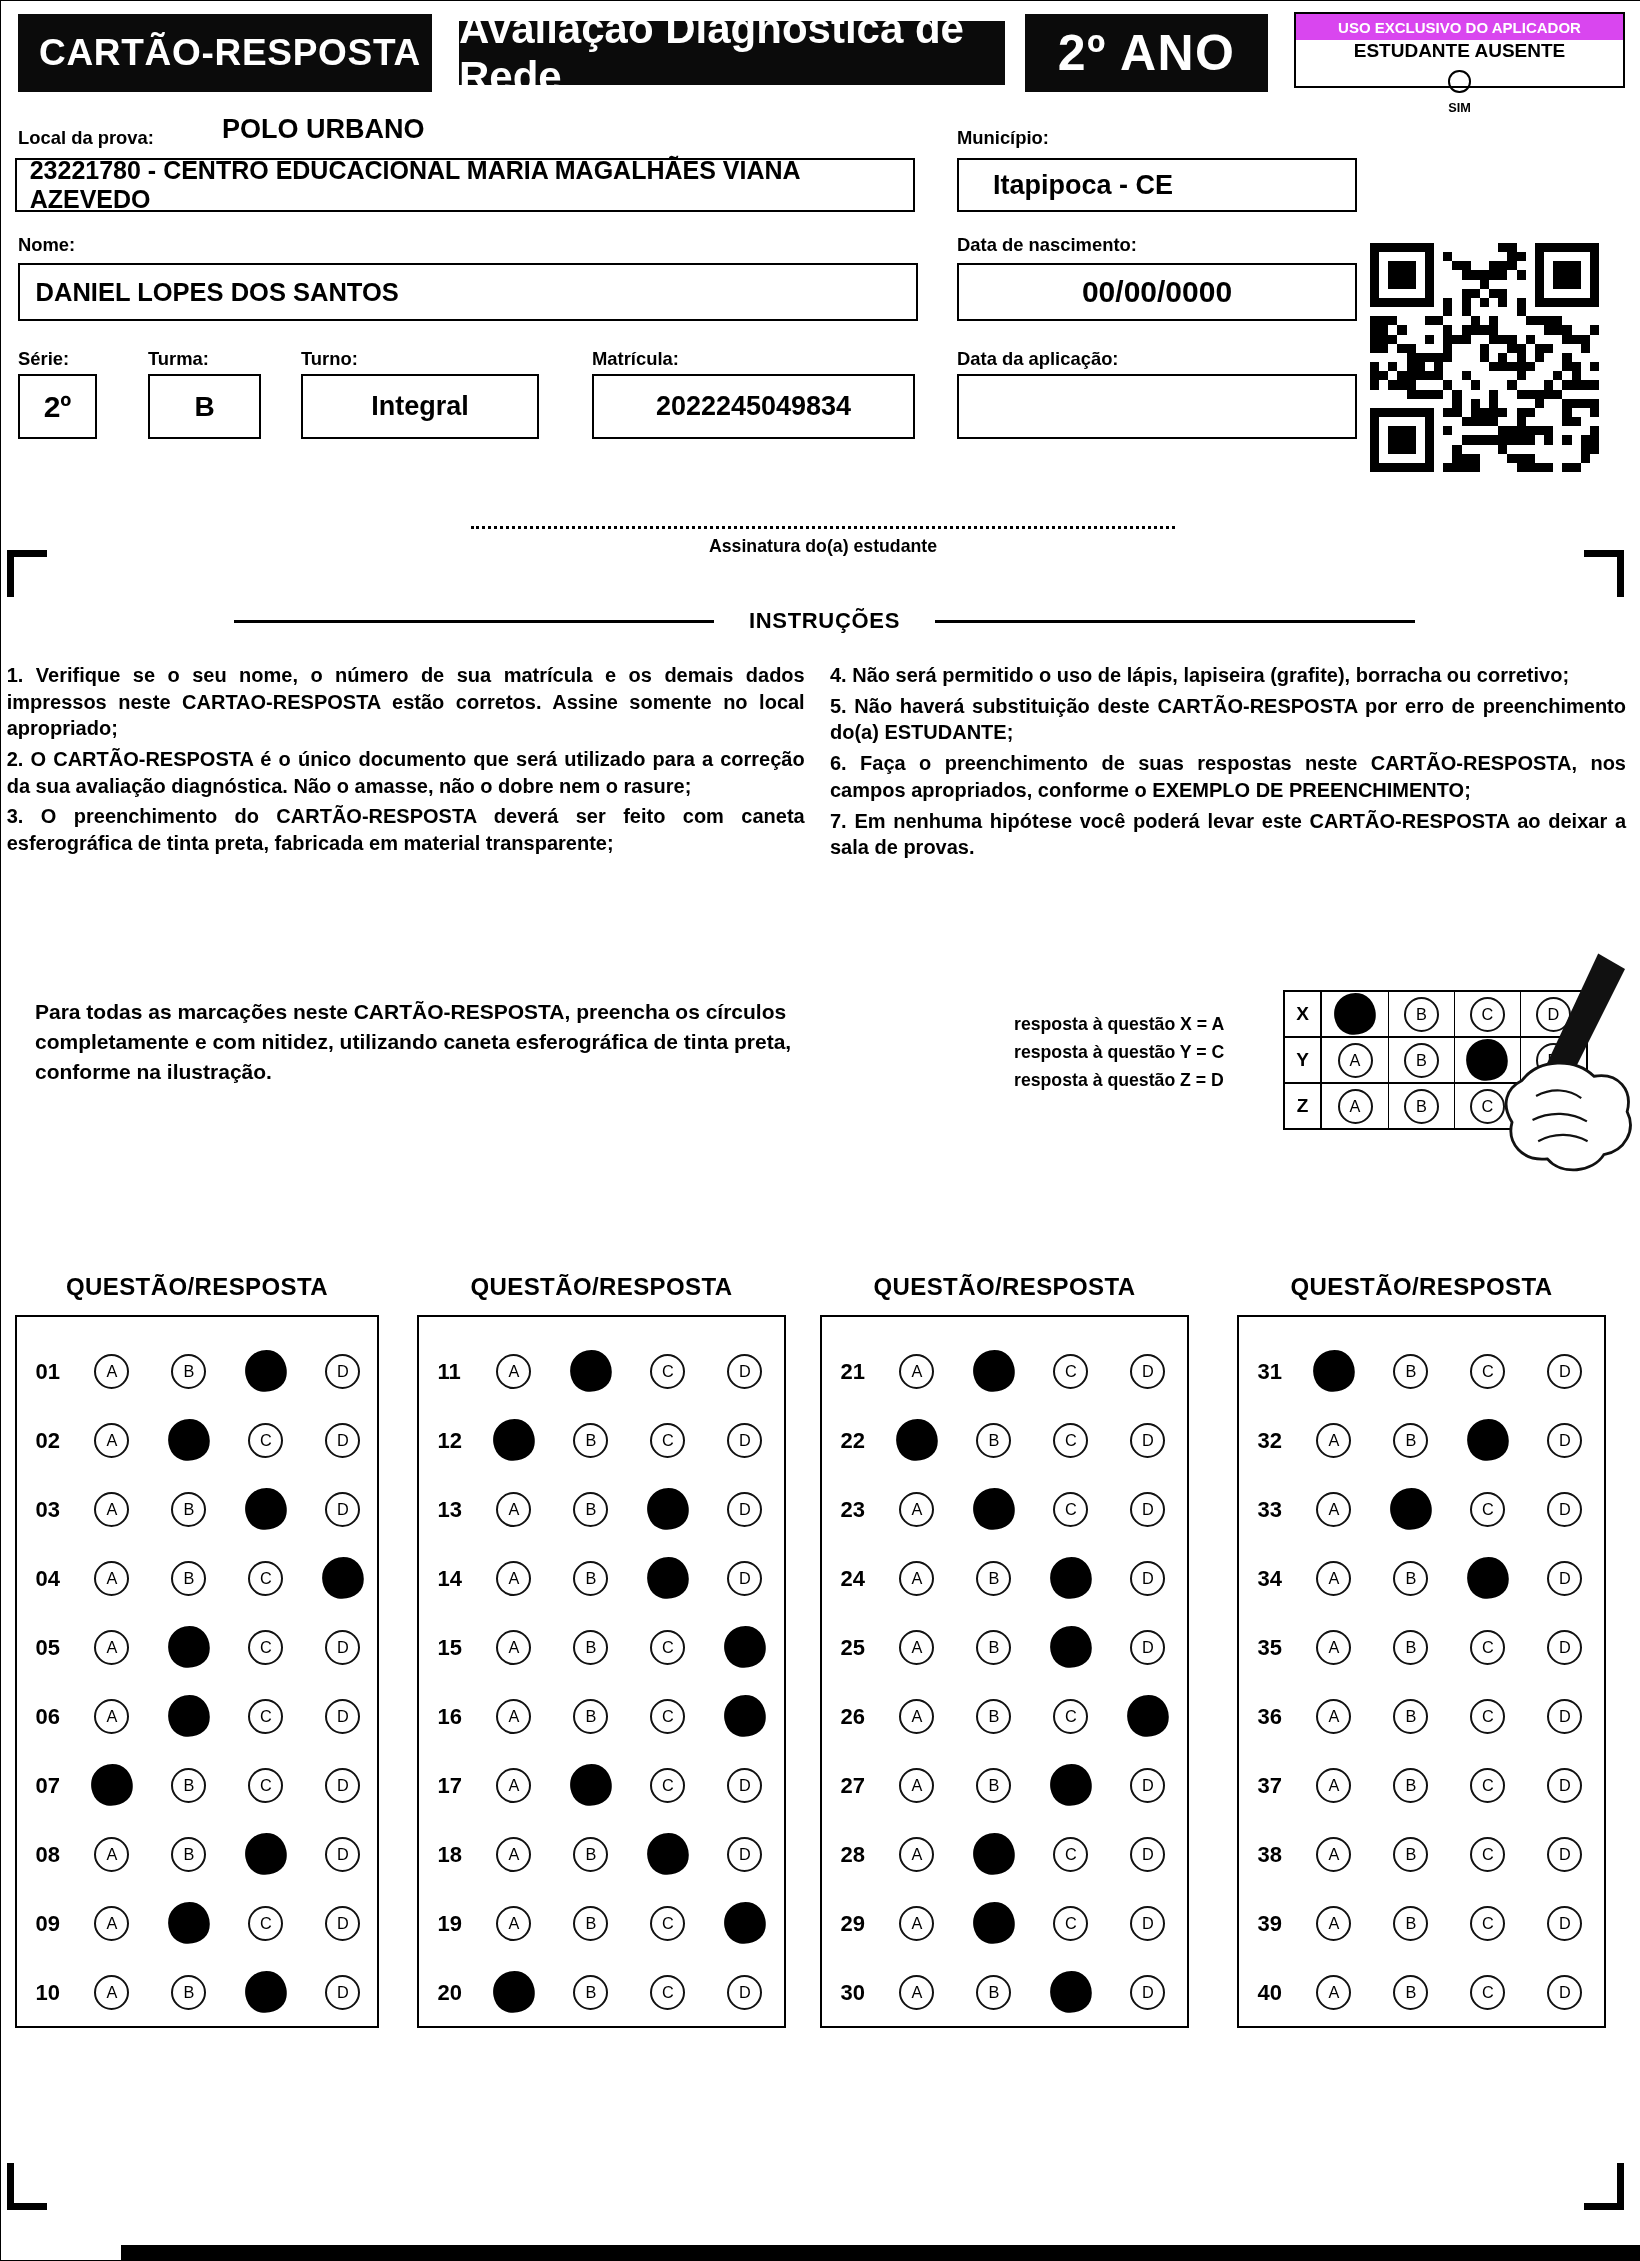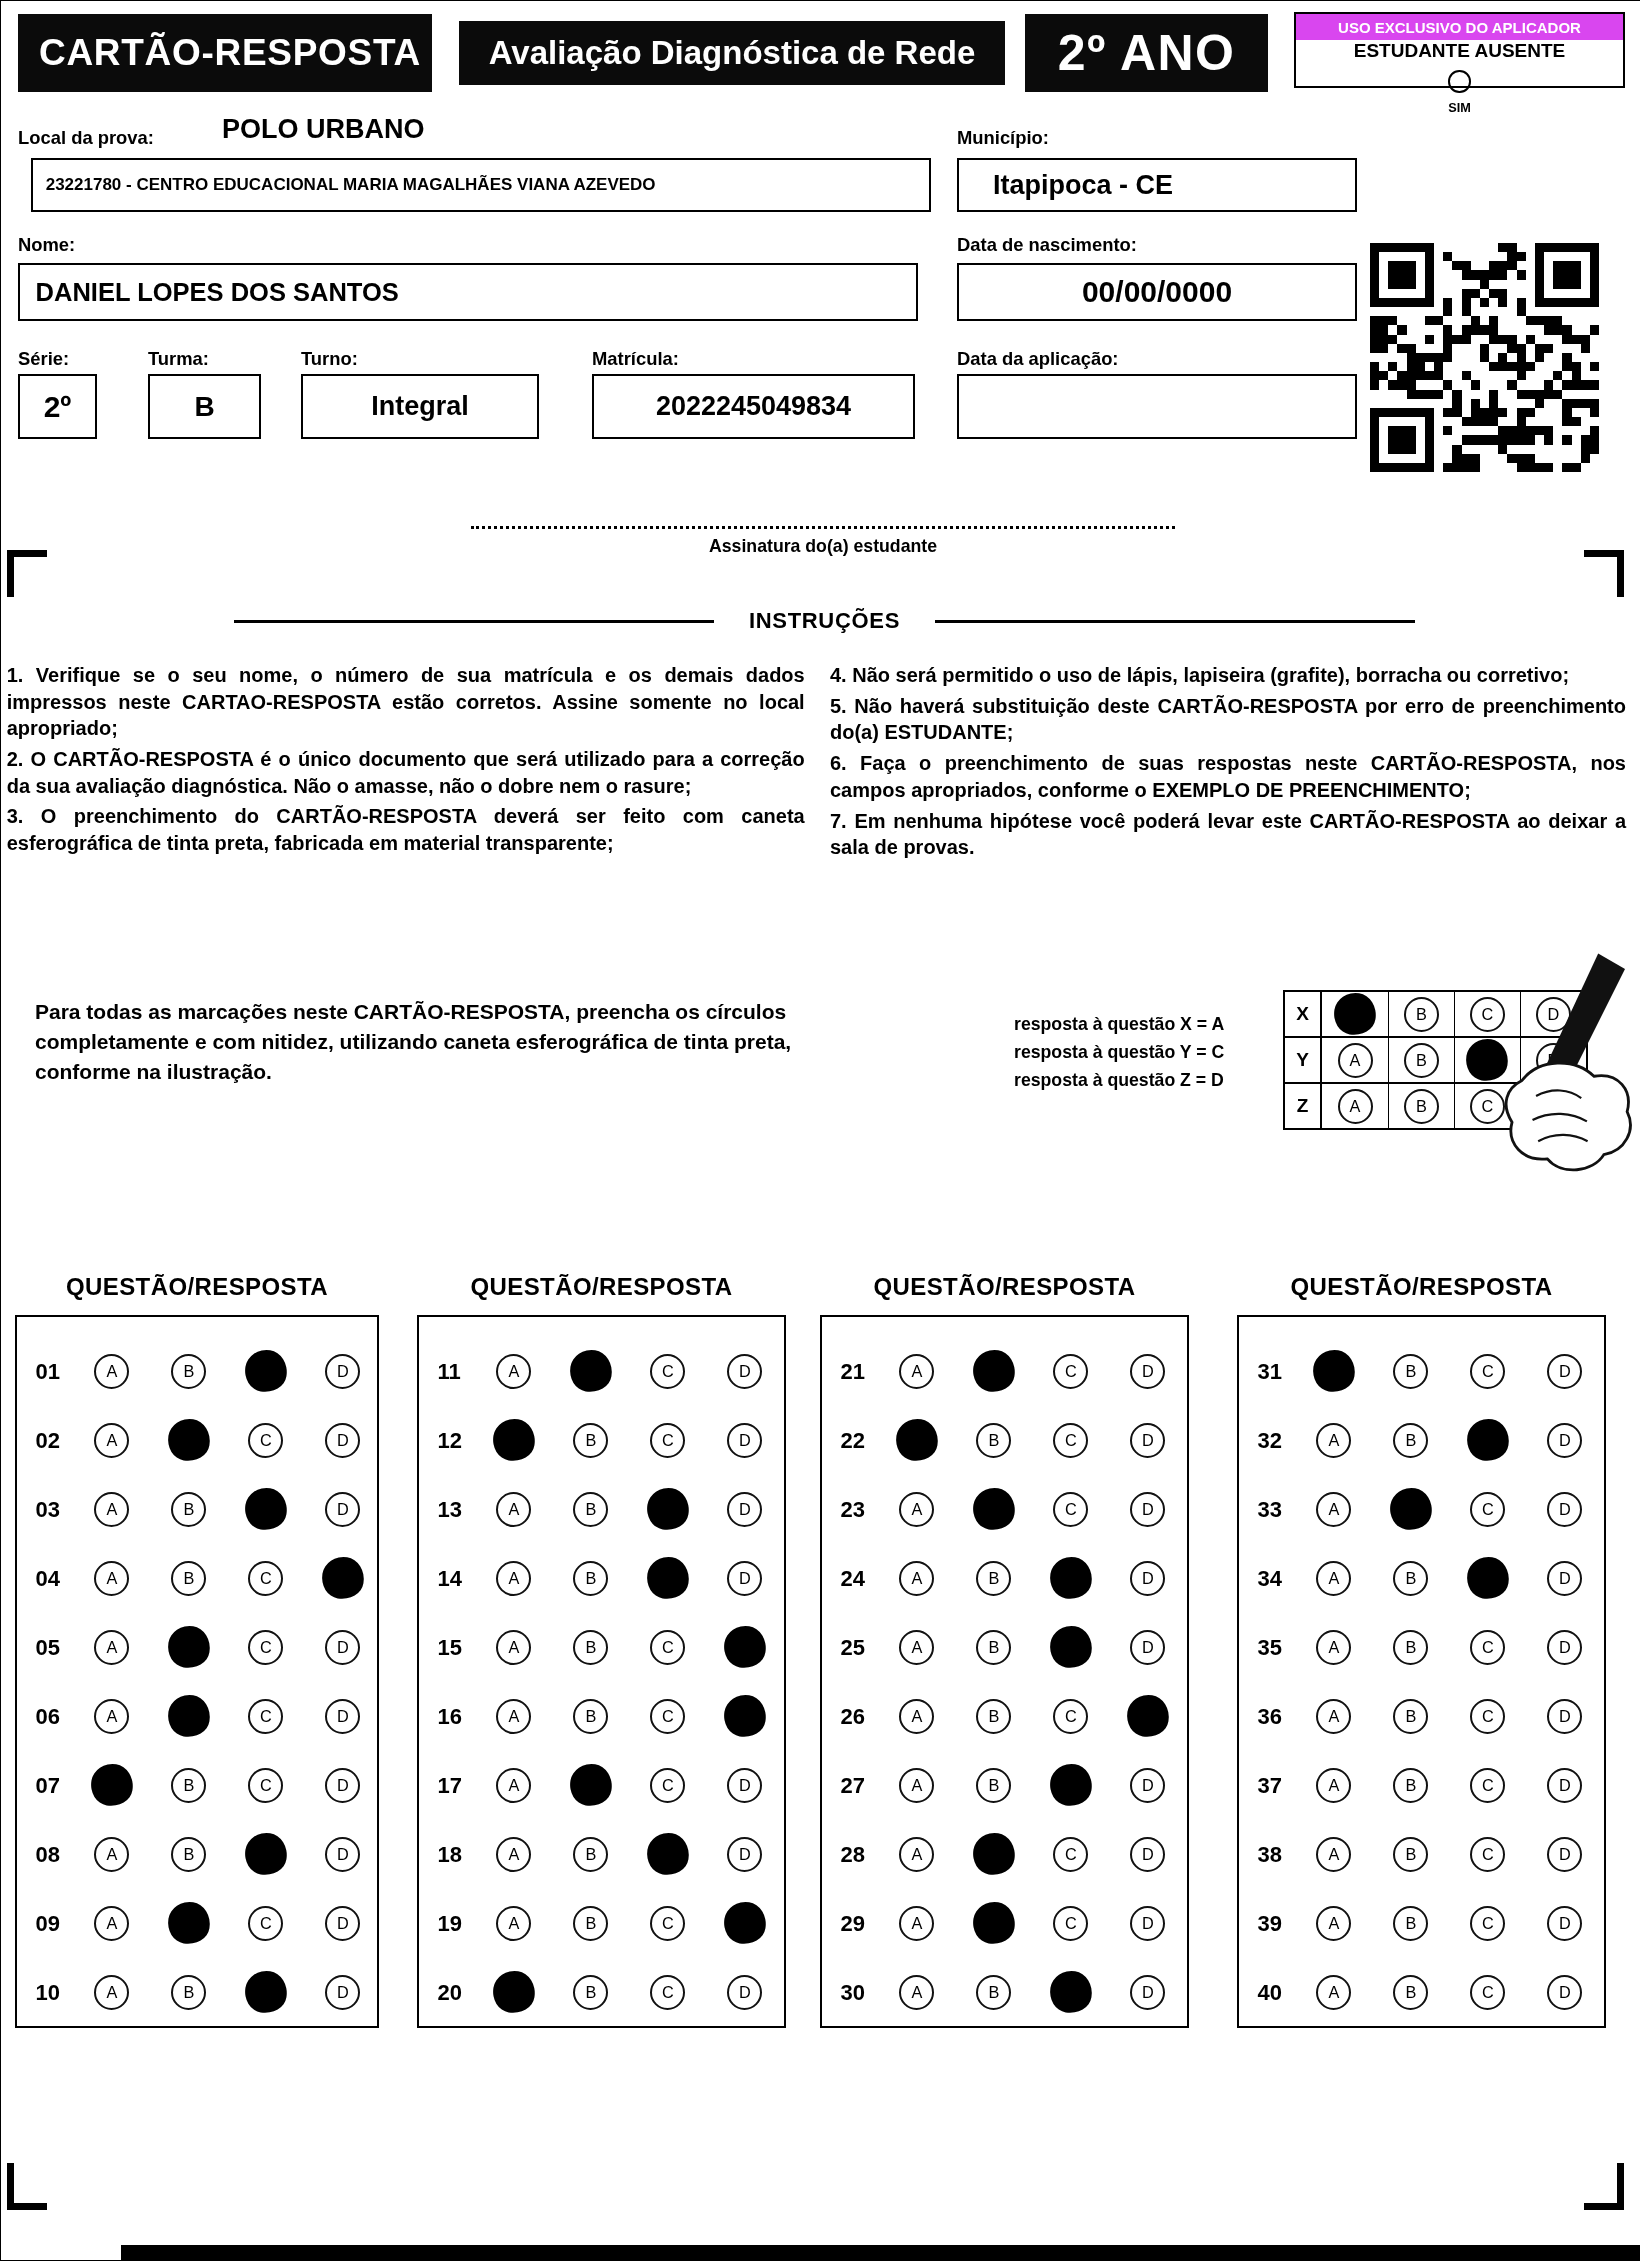--- a/index.html
+++ b/index.html
@@ -7,34 +7,34 @@
   .page{
     position:relative;width:1641px;height:2261px;margin:0 auto;
     background:#fff;color:#000;
     font-family:"Liberation Sans","DejaVu Sans",sans-serif;
     border:1.4px solid #000;overflow:hidden;
   }
   .abs{position:absolute;}
   .blackbox{background:#0b0b0b;color:#fff;display:flex;align-items:center;}
   
   .hdr-title{left:17px;top:12.7px;width:414px;height:78px;font-size:37px;font-weight:bold;padding-left:21px;letter-spacing:0.7px;}
-  .hdr-sub{left:458px;top:20px;width:546px;height:64px;font-size:33px;font-weight:bold;justify-content:center;}
+  .hdr-sub{left:458px;top:20px;width:546px;height:64px;font-size:42px;font-weight:bold;justify-content:center;}
   .hdr-grade{left:1024px;top:12.7px;width:243px;height:78px;font-size:50px;font-weight:bold;justify-content:center;letter-spacing:1.4px;}
   .aplicador{left:1293px;top:11.3px;width:331px;height:76px;border:2.1px solid #000;}
   .aplicador-top{background:#d946ef;color:#fff;height:25.5px;display:flex;align-items:center;justify-content:center;font-size:15px;font-weight:bold;}
   .aplicador-bottom{height:47px;display:flex;align-items:center;padding:0 10px;gap:8.5px;flex-direction:column;}
   .absent-label{font-size:19px;font-weight:bold;}
   .absent-circle{width:22.6px;height:22.6px;border:2.1px solid #000;border-radius:50%;flex:0 0 auto;}
   .absent-sim{font-size:12.7px;font-weight:bold;}
   
   .flabel{font-size:18.4px;font-weight:bold;}
   .fbox{border:2.1px solid #000;display:flex;align-items:center;font-weight:bold;}
   .lbl-local{left:17px;top:126px;}
   .val-local{left:221px;top:113px;font-size:27px;font-weight:bold;}
-  .box-school{left:30px;top:157px;width:900px;height:54px;font-size:17px;padding-left:12.7px;}
+  .box-school{left:14px;top:157px;width:900px;height:54px;font-size:25px;padding-left:12.7px;}
   .lbl-municipio{left:956px;top:126px;}
   .box-municipio{left:956px;top:157px;width:400px;height:54px;font-size:27px;padding-left:34px;}
   .lbl-nome{left:17px;top:233px;}
   .box-nome{left:17px;top:262px;width:900px;height:58px;font-size:25.5px;padding-left:15.6px;}
   .lbl-nasc{left:956px;top:233px;}
   .box-nasc{left:956px;top:262px;width:400px;height:58px;font-size:30px;justify-content:center;}
   .qr{left:1369px;top:242px;width:229px;height:229px;}
   .lbl-serie{left:17px;top:347px;}
   .box-serie{left:17px;top:373px;width:79px;height:65px;font-size:30px;justify-content:center;}
   .lbl-turma{left:147px;top:347px;}

